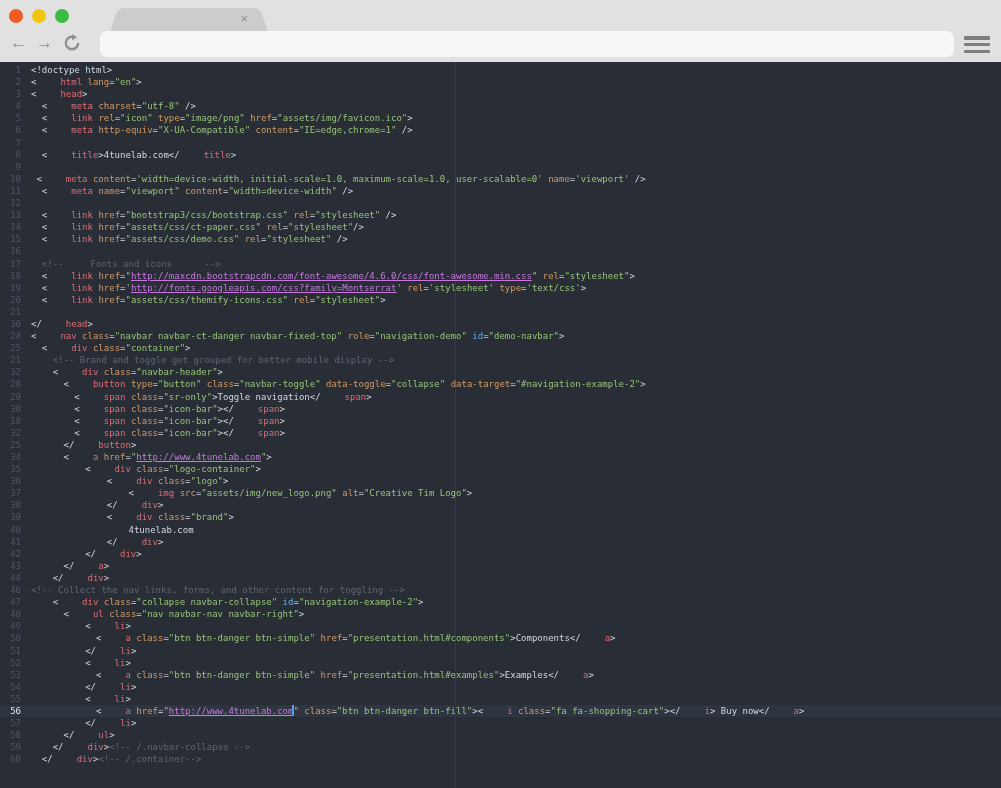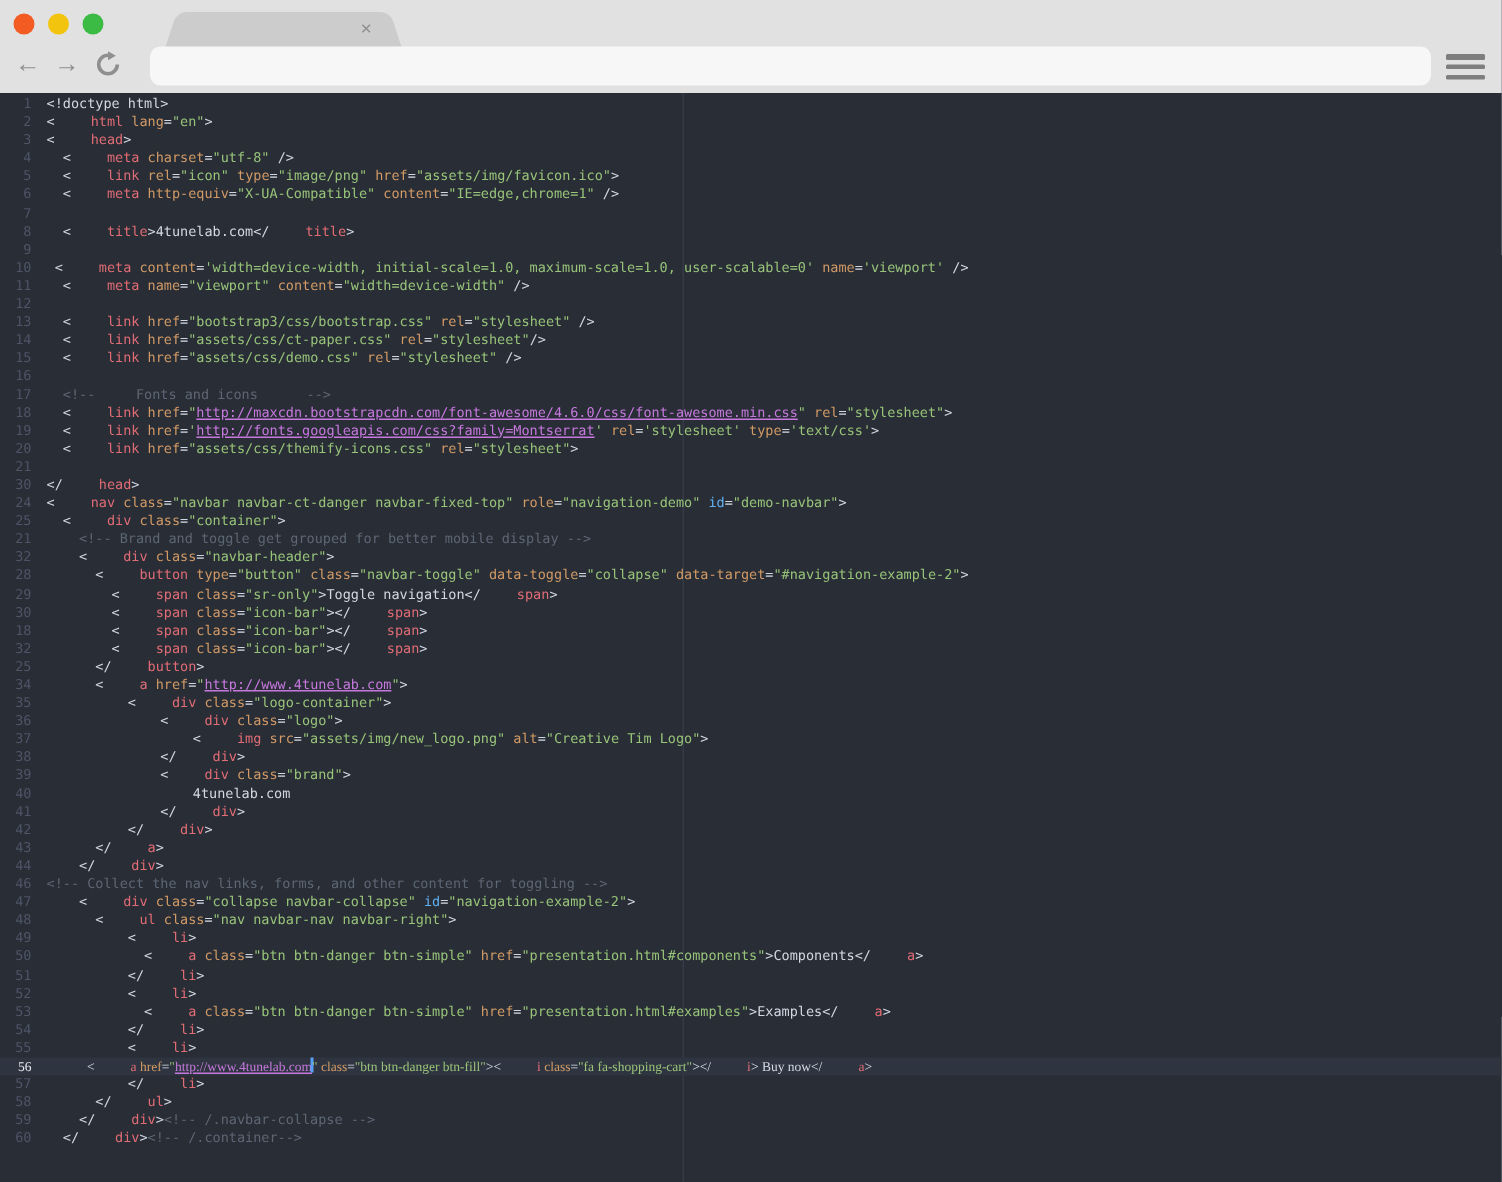--- a/index.html
+++ b/index.html
@@ -19,21 +19,21 @@
   .nav-arrow{font-size:17px;font-weight:bold;line-height:22px;}
   .urlbar{position:absolute;left:100px;top:31px;width:854px;height:26px;background:#f7f7f7;border:none;border-radius:7px;outline:none;font-size:12px;padding:0 10px;box-sizing:border-box;color:#555;}
   .menu-btn{position:absolute;right:11px;top:36px;width:26px;height:17px;display:flex;flex-direction:column;justify-content:space-between;}
   .menu-btn span{display:block;height:3.5px;background:#7e7e7e;border-radius:1px;}
 
   
   .editor{position:absolute;top:62px;left:0;width:1001px;height:726px;background:var(--bg);overflow:hidden;font-family:"DejaVu Sans Mono","Liberation Mono",monospace;font-size:9px;}
   .ruler{position:absolute;left:455px;top:0;bottom:0;width:1px;background:var(--ruler);}
   .code-lines{position:relative;padding-top:2px;}
   .line{display:flex;height:12.1px;line-height:12.1px;white-space:pre;}
-  .line.active{background:var(--activebg);font-family:Liberation Serif, serif;}
+  .line.active{background:var(--activebg);}
   .gutter{flex:none;width:21px;text-align:right;color:var(--gutter);user-select:none;}
   .line.active .gutter{color:var(--gutteractive);}
   .content{margin-left:10px;flex:1;}
   .tk-t{color:var(--tag);margin-left:24px;}
   .tk-n{color:var(--attr);}
   .tk-d{color:var(--idattr);}
   .tk-s{color:var(--string);}
   .tk-u{color:var(--url);text-decoration:underline;}
   .tk-p{color:var(--plain);}
   .tk-c{color:var(--comment);}

